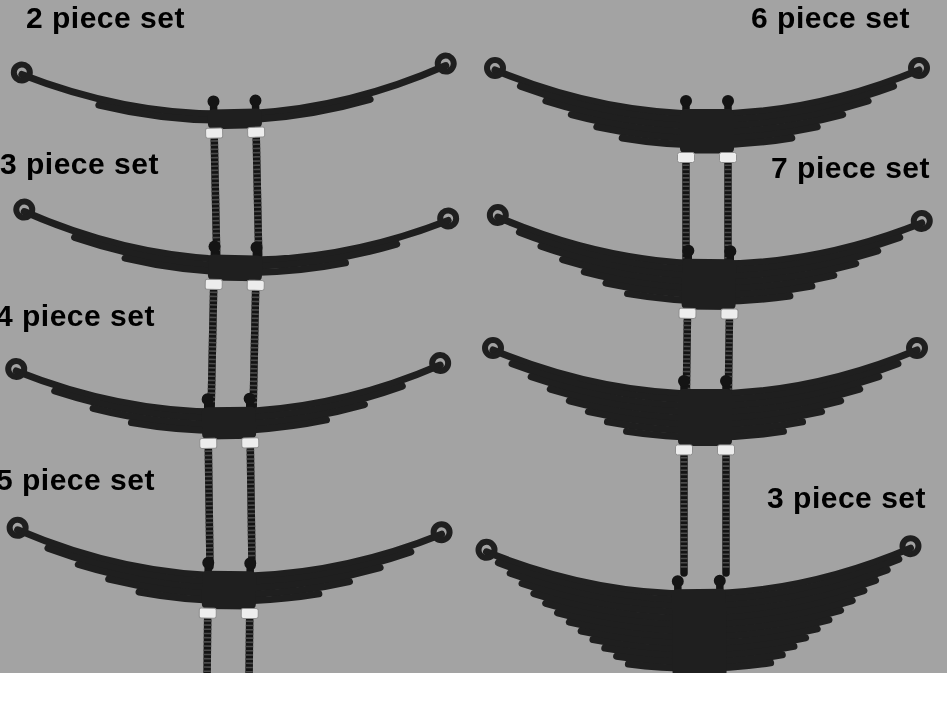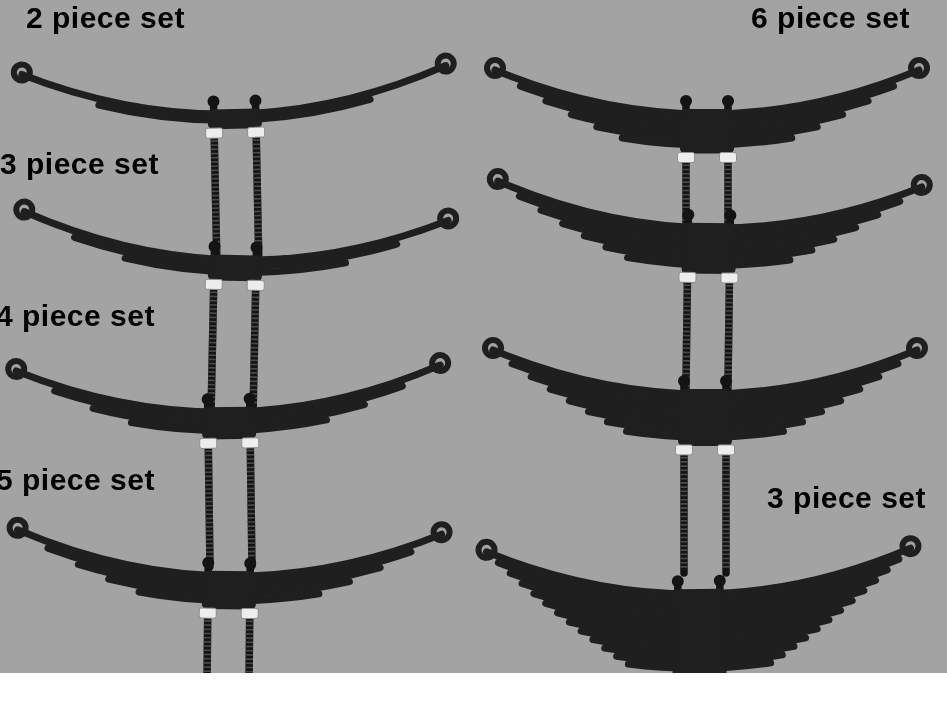--- a/index.html
+++ b/index.html
@@ -147,20 +147,21 @@
         <circle cx="447" cy="32" r="8" fill="none" stroke="#1f1f1f" stroke-width="6"></circle>
         <rect x="208" y="73" width="54" height="44.5" rx="5" fill="#1f1f1f"></rect>
         <circle cx="214" cy="65" r="6" fill="#141414"></circle>
         <circle cx="256" cy="65" r="6" fill="#141414"></circle>
         <rect x="205.5" y="116.5" width="17" height="10" rx="2" fill="#ededed" stroke="#8f8f8f" stroke-width="1"></rect>
         <rect x="247.5" y="116.5" width="17" height="10" rx="2" fill="#ededed" stroke="#8f8f8f" stroke-width="1"></rect>
       </svg>
   </figure>
 
   <figure class="set s5">
+    <div class="set-label" style="color: rgb(0, 0, 0);">7 piece set</div>
     <svg width="470" height="300" viewBox="0 0 470 300">
         <line x1="214" y1="66" x2="214" y2="250.7" stroke="#141414" stroke-width="7.5" stroke-linecap="round"></line>
         <line x1="214" y1="134.7" x2="214" y2="247.7" stroke="#4a4a4a" stroke-width="7.5" stroke-dasharray="1.6 2.6"></line>
         <line x1="256" y1="66" x2="256" y2="250.7" stroke="#141414" stroke-width="7.5" stroke-linecap="round"></line>
         <line x1="256" y1="134.7" x2="256" y2="247.7" stroke="#4a4a4a" stroke-width="7.5" stroke-dasharray="1.6 2.6"></line>
         <path d="M 23 34.0 Q 235 122.0 447 34.0" fill="none" stroke="#1f1f1f" stroke-width="7" stroke-linecap="round"></path>
         <path d="M 44.80571428571429 48.8 Q 235 119.6 425.1942857142857 48.8" fill="none" stroke="#1f1f1f" stroke-width="7" stroke-linecap="round"></path>
         <path d="M 66.61142857142858 62.6 Q 235 118.2 403.3885714285714 62.6" fill="none" stroke="#1f1f1f" stroke-width="7" stroke-linecap="round"></path>
         <path d="M 88.41714285714284 75.6 Q 235 117.6 381.58285714285716 75.6" fill="none" stroke="#1f1f1f" stroke-width="7" stroke-linecap="round"></path>
         <path d="M 110.22285714285712 87.6 Q 235 118.0 359.77714285714285 87.6" fill="none" stroke="#1f1f1f" stroke-width="7" stroke-linecap="round"></path>

